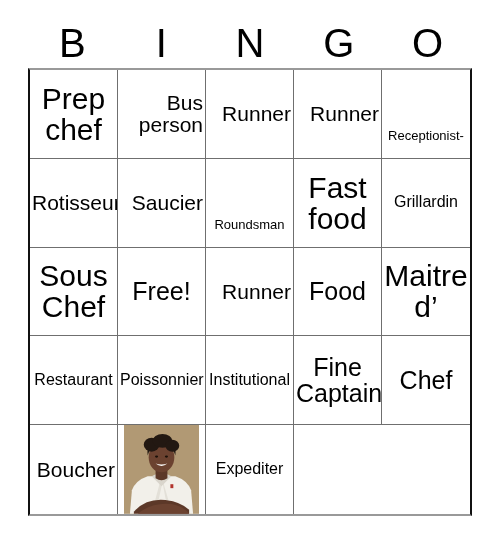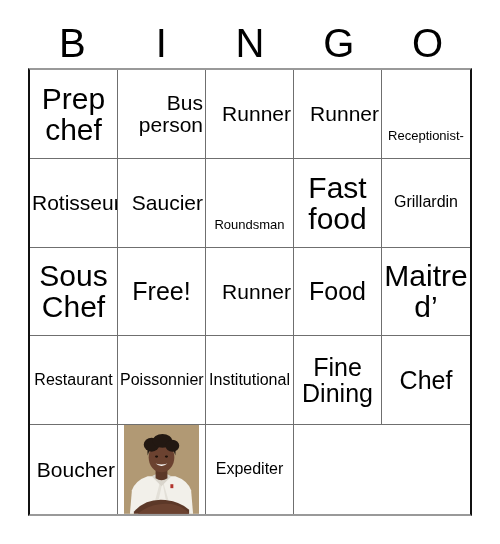--- a/index.html
+++ b/index.html
@@ -173,21 +173,21 @@
         <span class="cell-text">Restaurant</span>
       </div>
       <div class="cell t-sm">
         <span class="cell-text">Poissonnier</span>
       </div>
       <div class="cell t-sm">
         <span class="cell-text">Institutional</span>
       </div>
       <div class="cell t-lg">
         <span class="cell-text">Fine
-Dining</span>
+Captain</span>
       </div>
       <div class="cell t-xxl">
         <span class="cell-text">Chef</span>
       </div>
       <div class="cell t-md">
         <span class="cell-text">Boucher</span>
       </div>
       <div class="cell t-sm photo">
         <div class="photo-wrap">
           <svg class="photo-svg" viewBox="0 0 80 90" preserveAspectRatio="xMidYMid slice">

